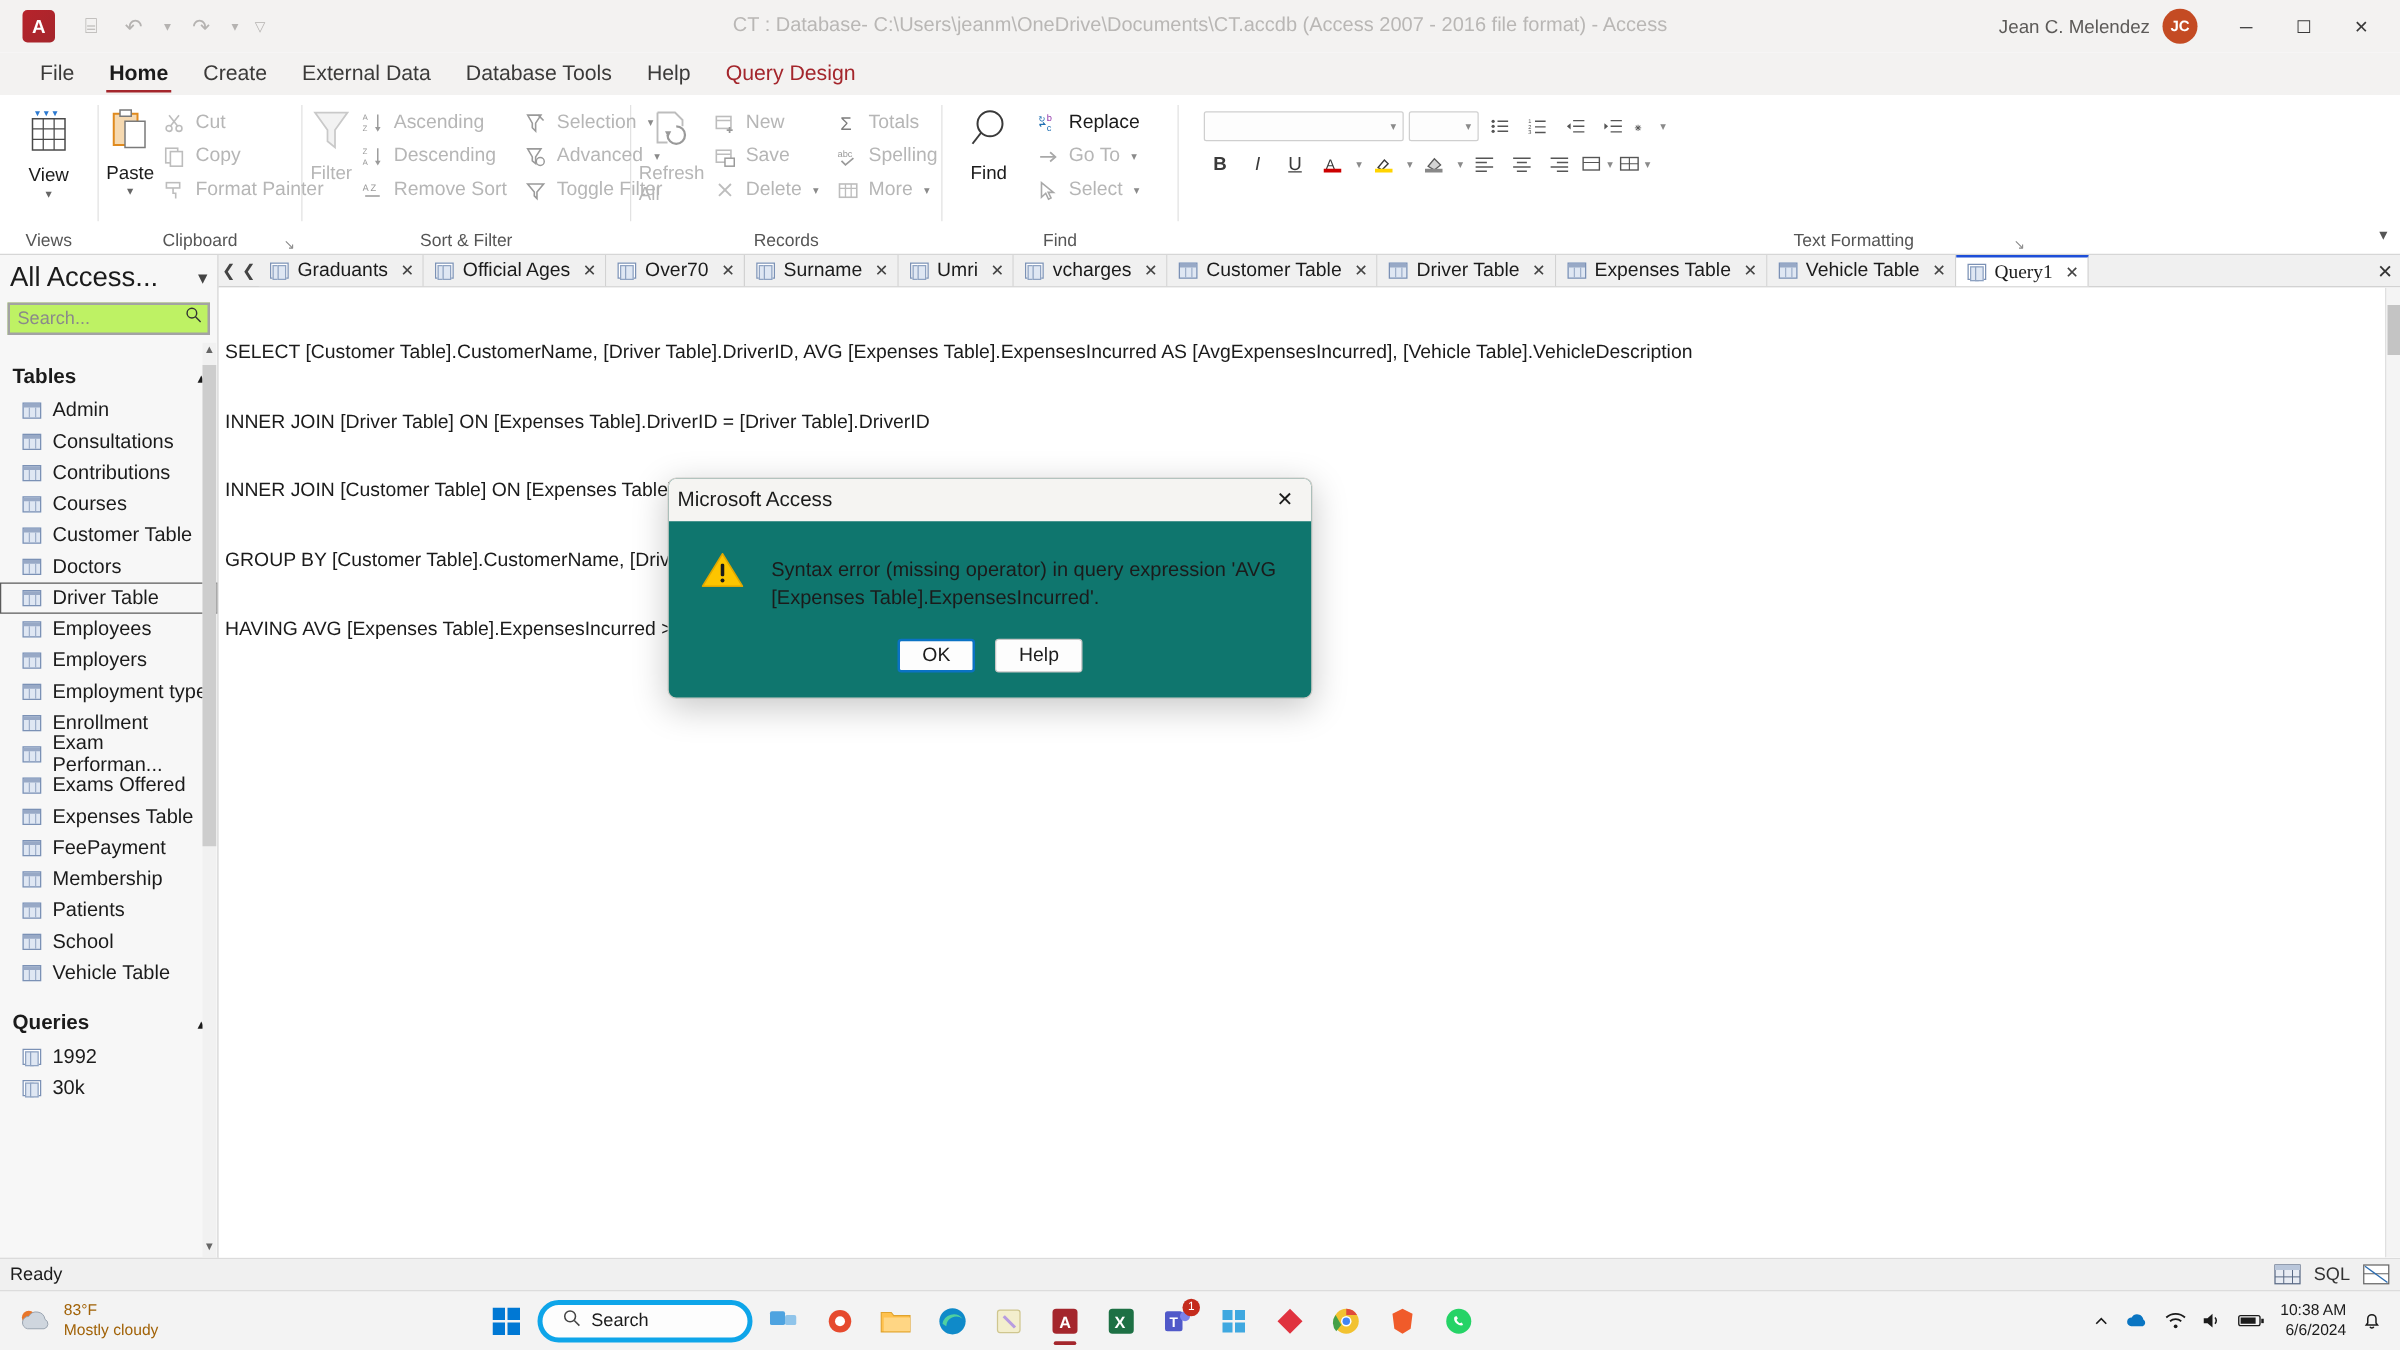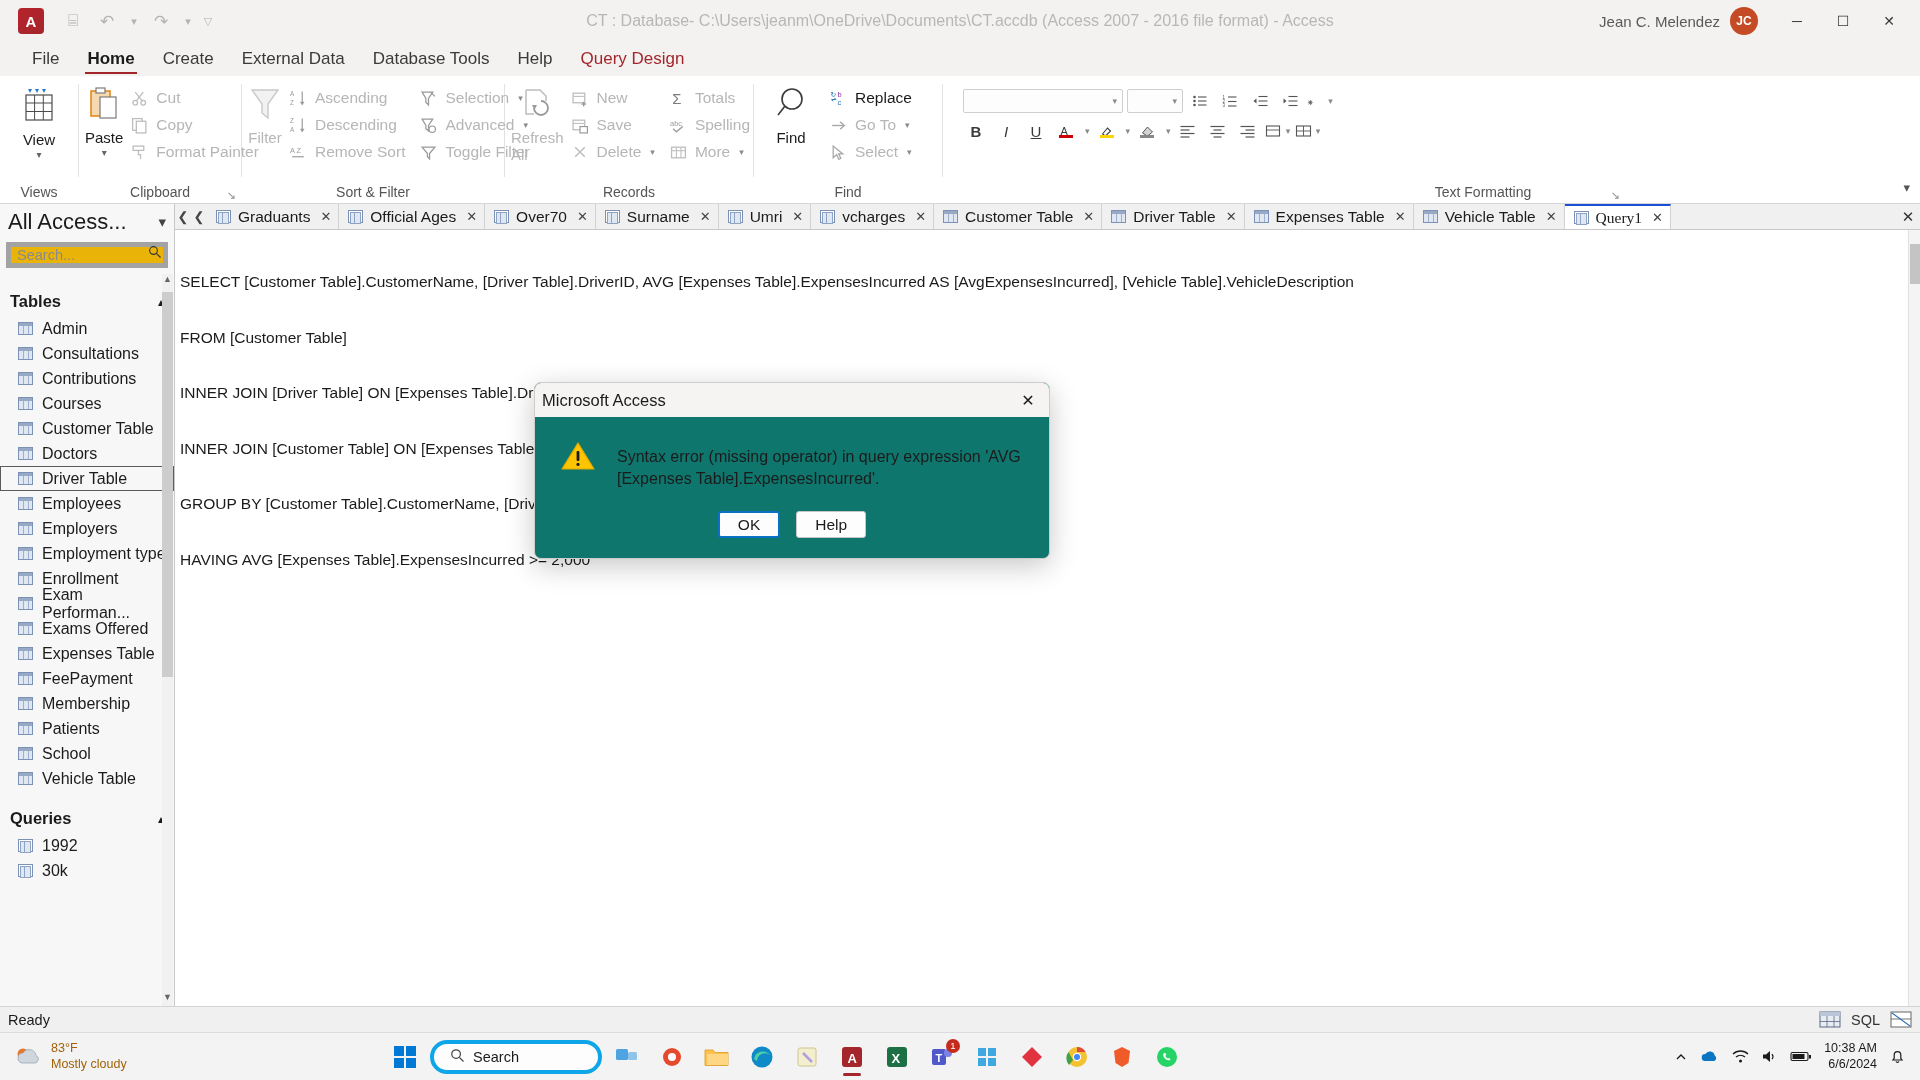--- a/index.html
+++ b/index.html
@@ -117,21 +117,21 @@
   
   .navpane { width:175px; background:#f7f7f7; border-right:1px solid #c8c8c8; display:flex; flex-direction:column; }
   .nav-header {
     height:36px; display:flex; align-items:center; gap:6px; padding:0 8px;
     font-size:22px; color:#1b1b1b;
   }
   .nav-header .ttl { flex:1; white-space:nowrap; overflow:hidden; }
   .nav-chip { font-size:15px; color:#444; }
   .nav-search-wrap { padding:2px 6px 6px 6px; position:relative; }
   .nav-search {
-    width:100%; height:26px; border:5px solid #a3a3a3; background:#eab308;
+    width:100%; height:26px; border:2px solid #a3a3a3; background:#bef264;
     font-size:14.5px; padding:0 24px 0 6px; color:#333;
     font-family:"Liberation Sans", sans-serif;
   }
   .nav-search::placeholder { color:#8a8a8a; }
   .nav-search-icon { position:absolute; right:12px; top:5px; color:#333; font-size:15px; }
   .nav-list { flex:1; overflow:hidden; position:relative; }
   .nav-group {
     display:flex; align-items:center; padding:6px 10px 5px 10px;
     font-weight:bold; font-size:16.5px; color:#1b1b1b;margin-top:12px;
   }
@@ -887,21 +887,20 @@
           <span class="qry-icon"></span>
           <span>Query1</span>
           <span class="x">✕</span>
         </div>
       <div class="tabstrip-close">✕</div>
     </div>
 
     <div class="sqlview">
       <div class="sql-text">
         <div>SELECT [Customer Table].CustomerName, [Driver Table].DriverID, AVG [Expenses Table].ExpensesIncurred AS [AvgExpensesIncurred], [Vehicle Table].VehicleDescription</div>
-        <div>FROM [Customer Table]</div>
         <div>INNER JOIN [Driver Table] ON [Expenses Table].DriverID = [Driver Table].DriverID</div>
         <div>INNER JOIN [Customer Table] ON [Expenses Table].CustomerID = [Customer Table].CustomerID</div>
         <div>GROUP BY [Customer Table].CustomerName, [Driver Table].DriverID</div>
         <div>HAVING AVG [Expenses Table].ExpensesIncurred &gt;= 2,000</div>
       </div>
       <div class="vscroll-right">
         <div class="thumb"></div>
       </div>
     </div>
   </div>

